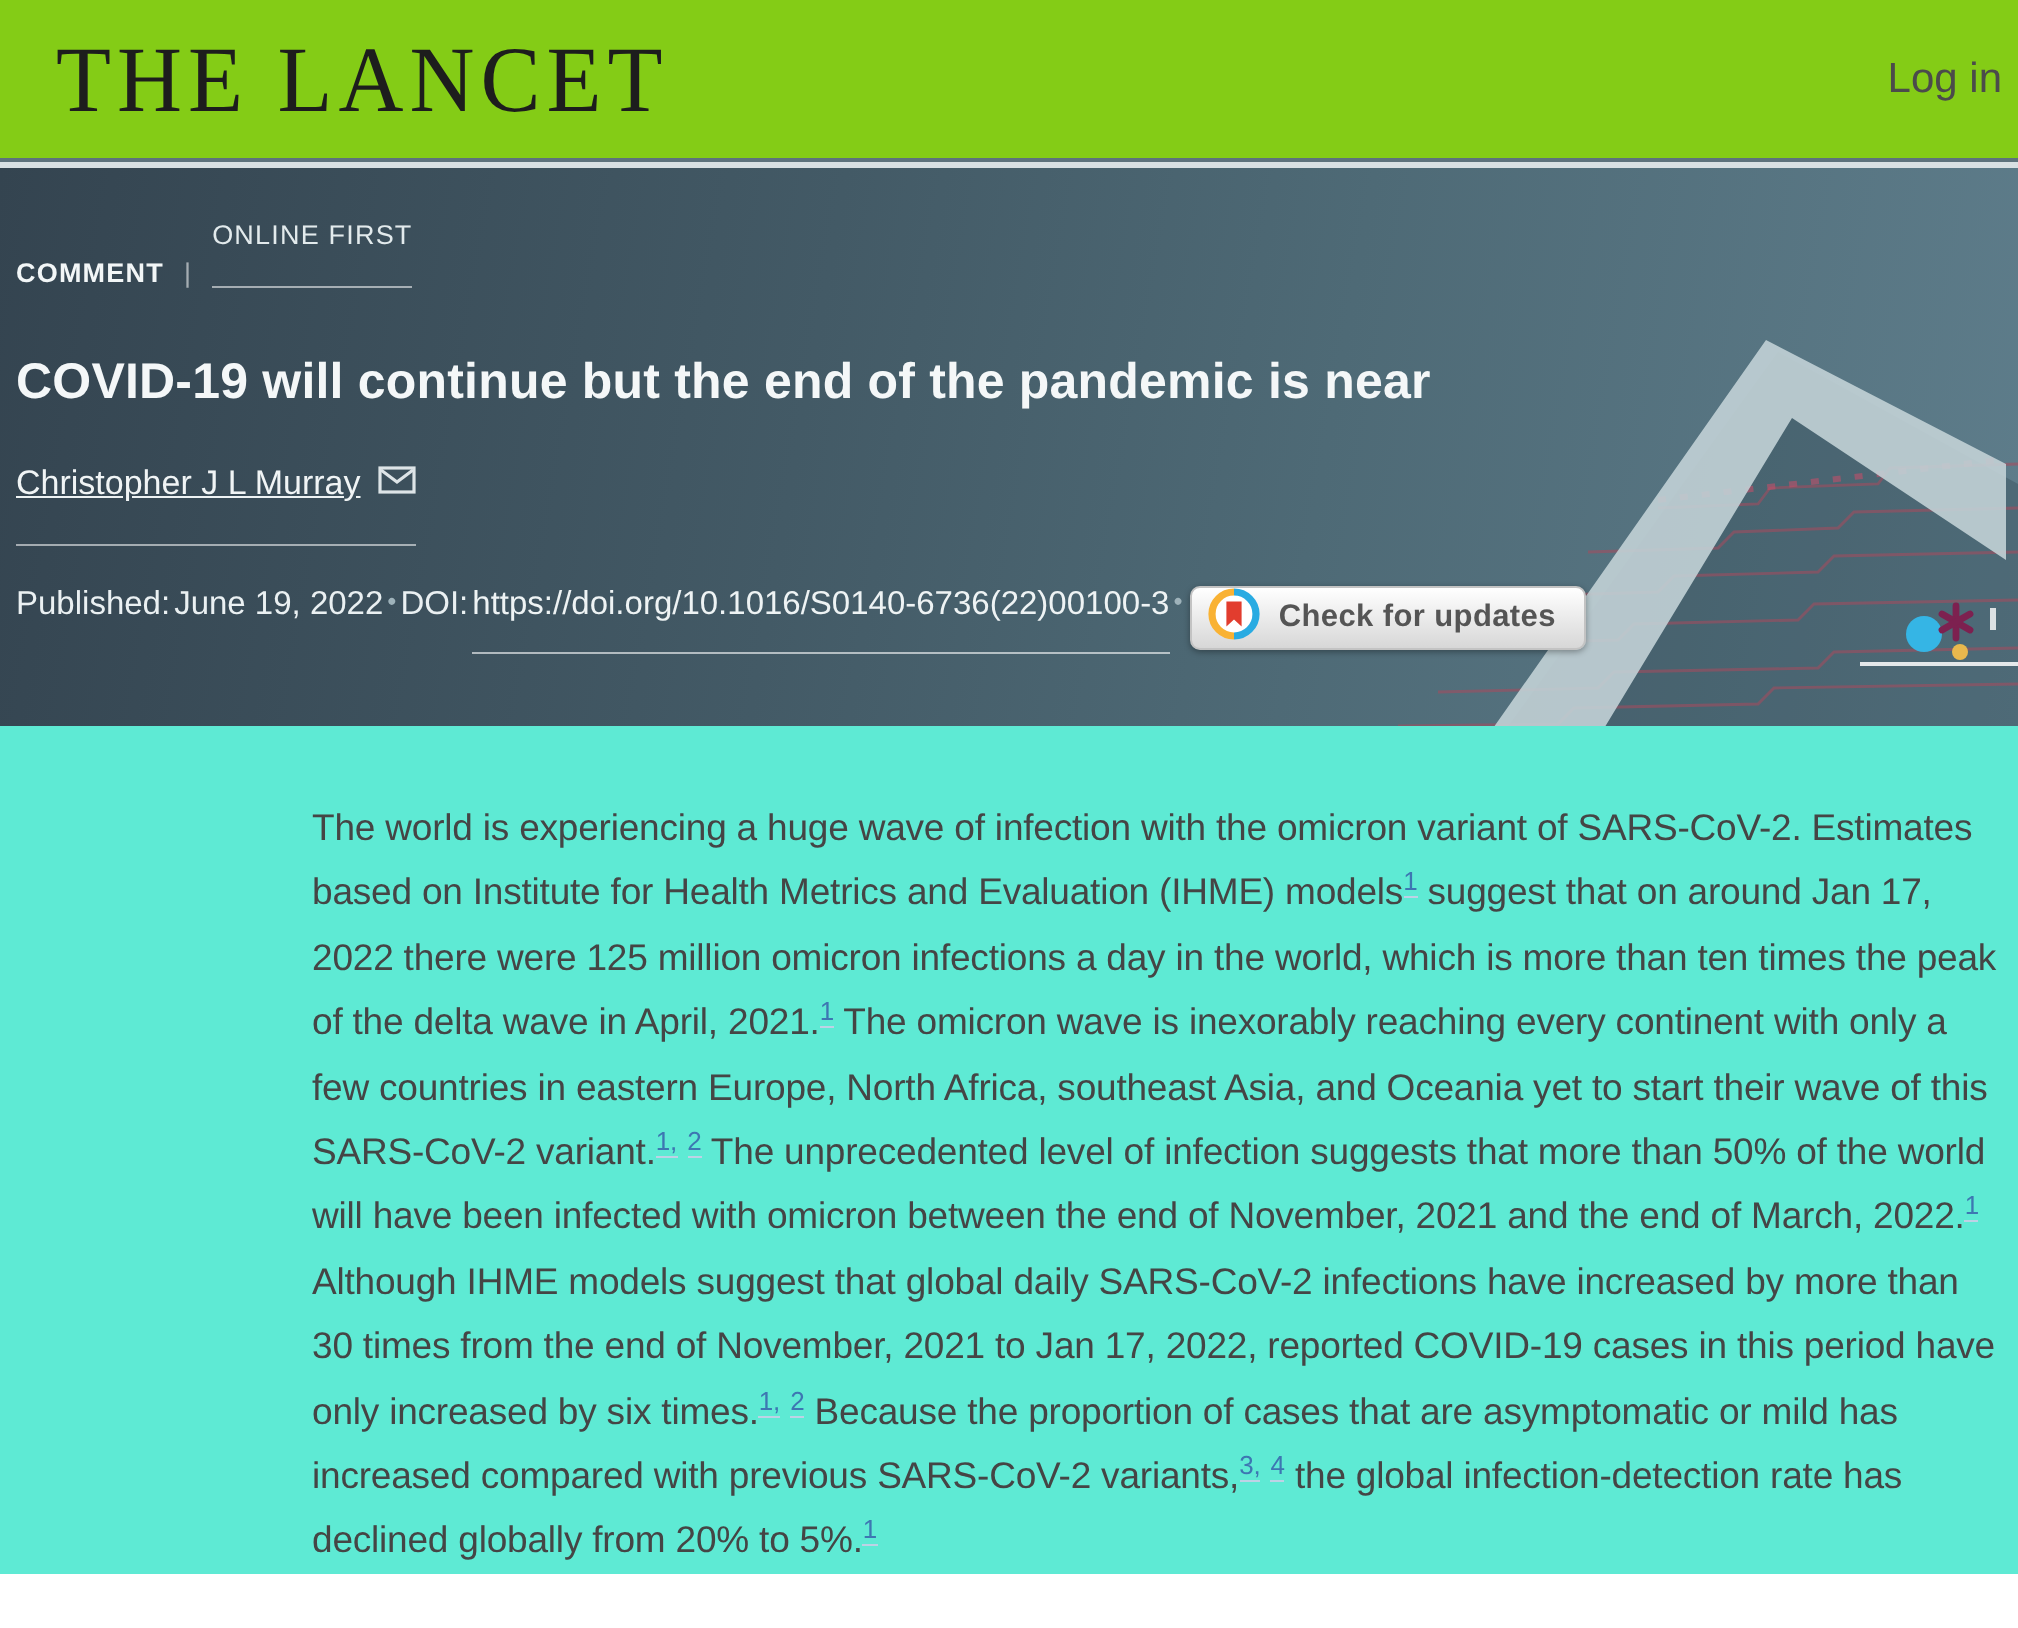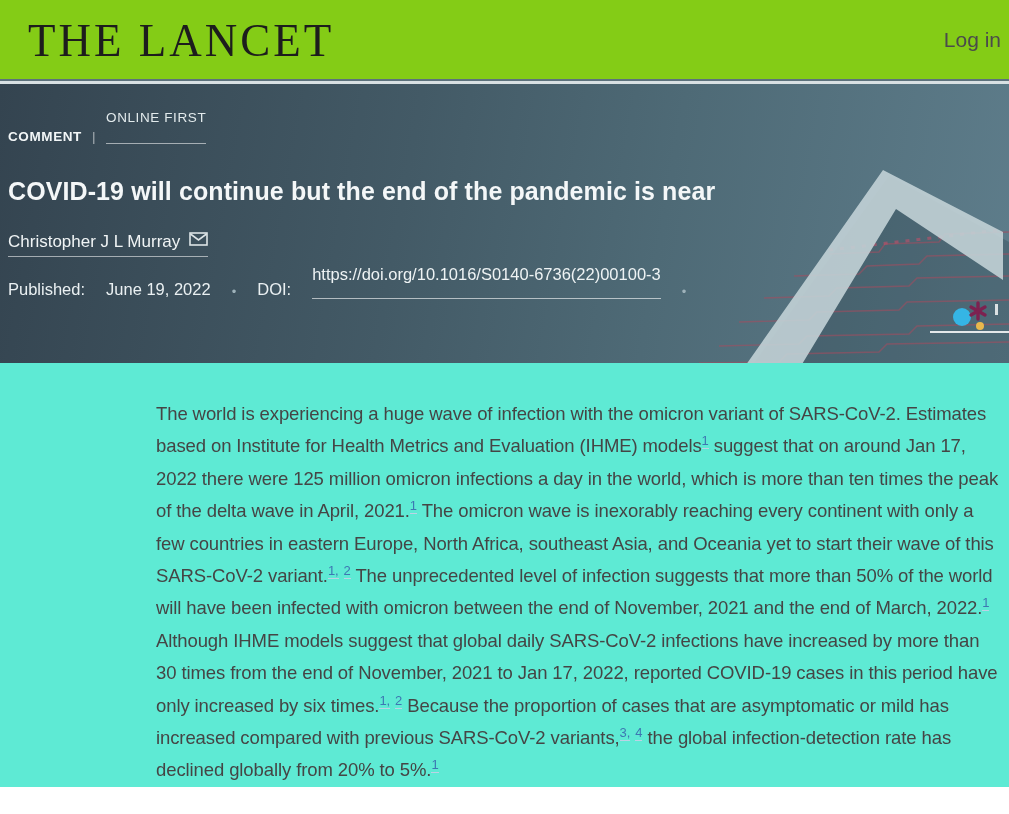--- a/index.html
+++ b/index.html
@@ -47,29 +47,30 @@
     border-bottom: 1px solid rgba(255,255,255,0.55); cursor: pointer;
   }
 
   .title {
     margin-top: 33px; font-size: 25px; font-weight: 600;
     color: #f4f7f8; letter-spacing: 0.1px; position: relative; z-index: 2;
   }
 
   .author-row { margin-top: 26px; position: relative; z-index: 2; }
   .author-link {
-    display: inline-flex; align-items: flex-start; gap: 9px;
-    padding-bottom: 4px; border-bottom: 1px solid rgba(255,255,255,0.55);
+    display: inline-flex; align-items: center; gap: 9px;
+    padding-bottom: 20px; border-bottom: 1px solid rgba(255,255,255,0.55);
     cursor: pointer;
+    text-decoration: underline;
   }
   .author-name { font-size: 17px; color: #f0f4f5; }
   .envelope { display: inline-block; }
 
   .pub-row {
-    margin-top: 8px; display: flex; align-items: flex-end; gap: 21px;
+    margin-top: 20px; display: flex; align-items: flex-start; gap: 2px;
     font-size: 16.5px; color: #eaf0f2; position: relative; z-index: 2;
   }
   .bullet { color: #9eb2ba; font-size: 13px; }
   .doi-link {
     color: #eef3f4; padding-bottom: 14px;
     border-bottom: 1px solid rgba(255,255,255,0.6); cursor: pointer;
   }
   .check-btn {
     margin-left: 2px;
     display: inline-flex; align-items: center; gap: 9px;
@@ -155,18 +156,29 @@
   </div>
 
   <div class="pub-row">
     <span>Published:</span>
     <span>June 19, 2022</span>
     <span class="bullet">•</span>
     <span>DOI:</span>
     <span class="doi-link">https://doi.org/10.1016/S0140-6736(22)00100-3</span>
     <span class="bullet">•</span>
 
+    <span class="check-btn">
+      <span>
+        <svg width="26" height="26" viewBox="0 0 26 26">
+          <circle cx="13" cy="13" r="11" fill="#ffffff"></circle>
+          <path d="M 13 2 A 11 11 0 0 1 13 24" fill="none" stroke="#29abe2" stroke-width="3.6"></path>
+          <path d="M 13 24 A 11 11 0 0 1 13 2" fill="none" stroke="#f9b233" stroke-width="3.6"></path>
+          <path d="M 9.2 6.8 h 7.6 v 12.4 l -3.8 -3.4 l -3.8 3.4 z" fill="#e23d2e"></path>
+        </svg>
+      </span>
+      <span class="check-label">Check for updates</span>
+    </span>
   </div>
 </div>
 
 <div class="article">
   <p>The world is experiencing a huge wave of infection with the omicron variant of SARS-CoV-2. Estimates based on Institute for Health Metrics and Evaluation (IHME) models<sup><a class="ref-link">1</a></sup> suggest that on around Jan 17, 2022 there were 125 million omicron infections a day in the world, which is more than ten times the peak of the delta wave in April, 2021.<sup><a class="ref-link">1</a></sup> The omicron wave is inexorably reaching every continent with only a few countries in eastern Europe, North Africa, southeast Asia, and Oceania yet to start their wave of this SARS-CoV-2 variant.<sup><a class="ref-link">1,</a></sup> <sup><a class="ref-link">2</a></sup> The unprecedented level of infection suggests that more than 50% of the world will have been infected with omicron between the end of November, 2021 and the end of March, 2022.<sup><a class="ref-link">1</a></sup> Although IHME models suggest that global daily SARS-CoV-2 infections have increased by more than 30 times from the end of November, 2021 to Jan 17, 2022, reported COVID-19 cases in this period have only increased by six times.<sup><a class="ref-link">1,</a></sup> <sup><a class="ref-link">2</a></sup> Because the proportion of cases that are asymptomatic or mild has increased compared with previous SARS-CoV-2 variants,<sup><a class="ref-link">3,</a></sup> <sup><a class="ref-link">4</a></sup> the global infection-detection rate has declined globally from 20% to 5%.<sup><a class="ref-link">1</a></sup></p>
 </div>
 
 </body></html>

